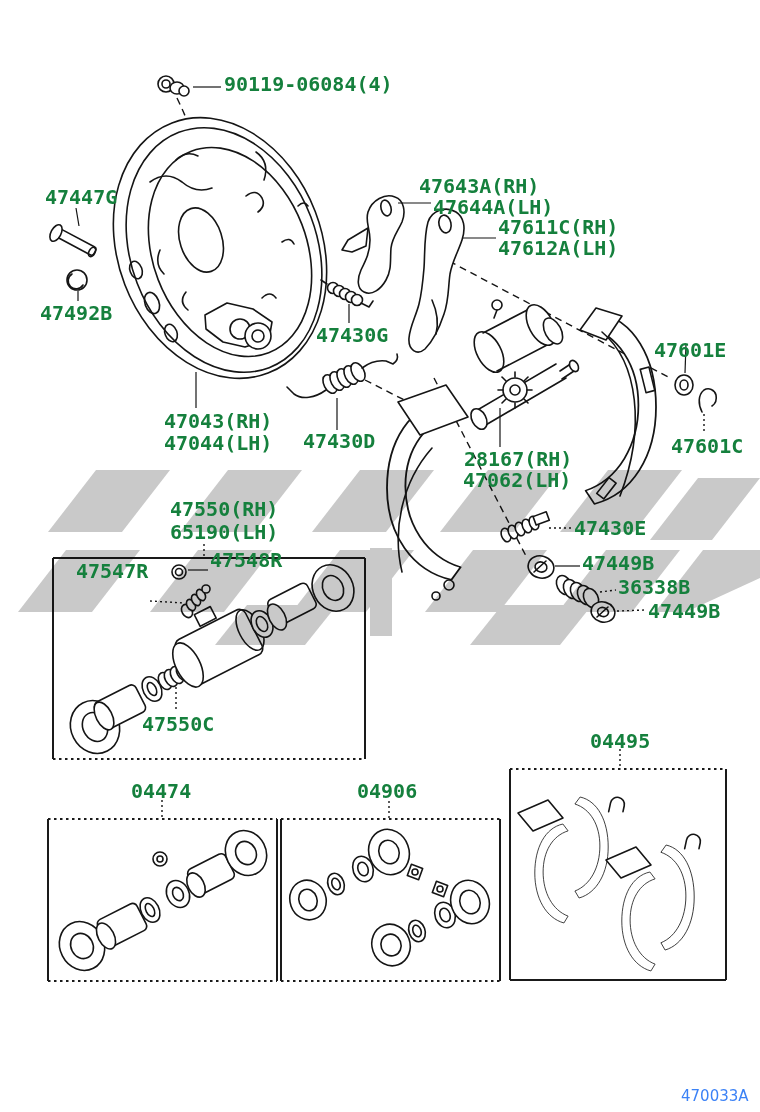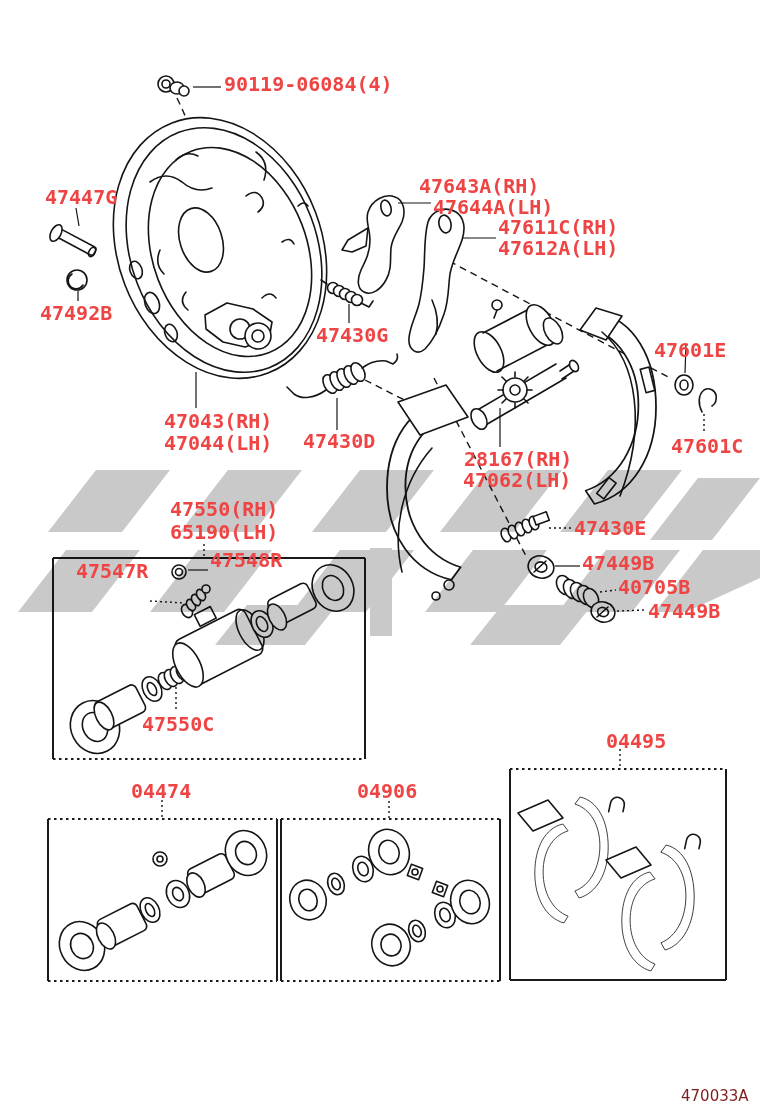--- a/index.html
+++ b/index.html
@@ -1,20 +1,20 @@
 <!DOCTYPE html>
 <html><head>
 <meta charset="utf-8">
 <style>
   html,body{margin:0;padding:0;}
   body{width:760px;height:1112px;position:relative;background:#ffffff;overflow:hidden;
        font-family:"DejaVu Sans Mono",monospace;}
   .lbl{position:absolute;font:700 20px/21px "DejaVu Sans Mono",monospace;
-       color:#ef4444;white-space:nowrap;letter-spacing:0;}
-  .code{position:absolute;font:400 15px "DejaVu Sans",sans-serif;color:#7f1d1d;}
+       color:#15803d;white-space:nowrap;letter-spacing:0;}
+  .code{position:absolute;font:400 15px "DejaVu Sans",sans-serif;color:#3b82f6;}
   svg{position:absolute;left:0;top:0;}
   .ln{fill:none;stroke:#151515;stroke-width:1.6;stroke-linecap:round;stroke-linejoin:round;}
   .fw{fill:#ffffff;stroke:#151515;stroke-width:1.6;stroke-linejoin:round;}
   .ld{stroke:#151515;stroke-width:1.2;}
   .ldd{stroke:#151515;stroke-width:1.4;stroke-dasharray:2 3;}
   .dsh{stroke:#151515;stroke-width:1.4;stroke-dasharray:7 5;fill:none;}
   .bx{stroke:#1a1a1a;stroke-width:2;}
   .bxd{stroke:#1a1a1a;stroke-width:2;stroke-dasharray:2.5 3.5;}
   .wm{fill:#c9c9c9;}
 </style>
@@ -349,19 +349,19 @@
 <div class="lbl" style="left:671px;top:436px">47601C</div>
 <div class="lbl" style="left:464px;top:449px">28167(RH)</div>
 <div class="lbl" style="left:463px;top:470px">47062(LH)</div>
 <div class="lbl" style="left:170px;top:499px">47550(RH)</div>
 <div class="lbl" style="left:170px;top:522px">65190(LH)</div>
 <div class="lbl" style="left:210px;top:550px">47548R</div>
 <div class="lbl" style="left:76px;top:561px">47547R</div>
 <div class="lbl" style="left:142px;top:714px">47550C</div>
 <div class="lbl" style="left:574px;top:518px">47430E</div>
 <div class="lbl" style="left:582px;top:553px">47449B</div>
-<div class="lbl" style="left:618px;top:577px">40705B</div>
+<div class="lbl" style="left:618px;top:577px">36338B</div>
 <div class="lbl" style="left:648px;top:601px">47449B</div>
 <div class="lbl" style="left:131px;top:781px">04474</div>
 <div class="lbl" style="left:357px;top:781px">04906</div>
-<div class="lbl" style="left:606px;top:731px">04495</div>
+<div class="lbl" style="left:590px;top:731px">04495</div>
 
 <div class="code" style="left:681px;top:1087px">470033A</div>
 
 </body></html>

